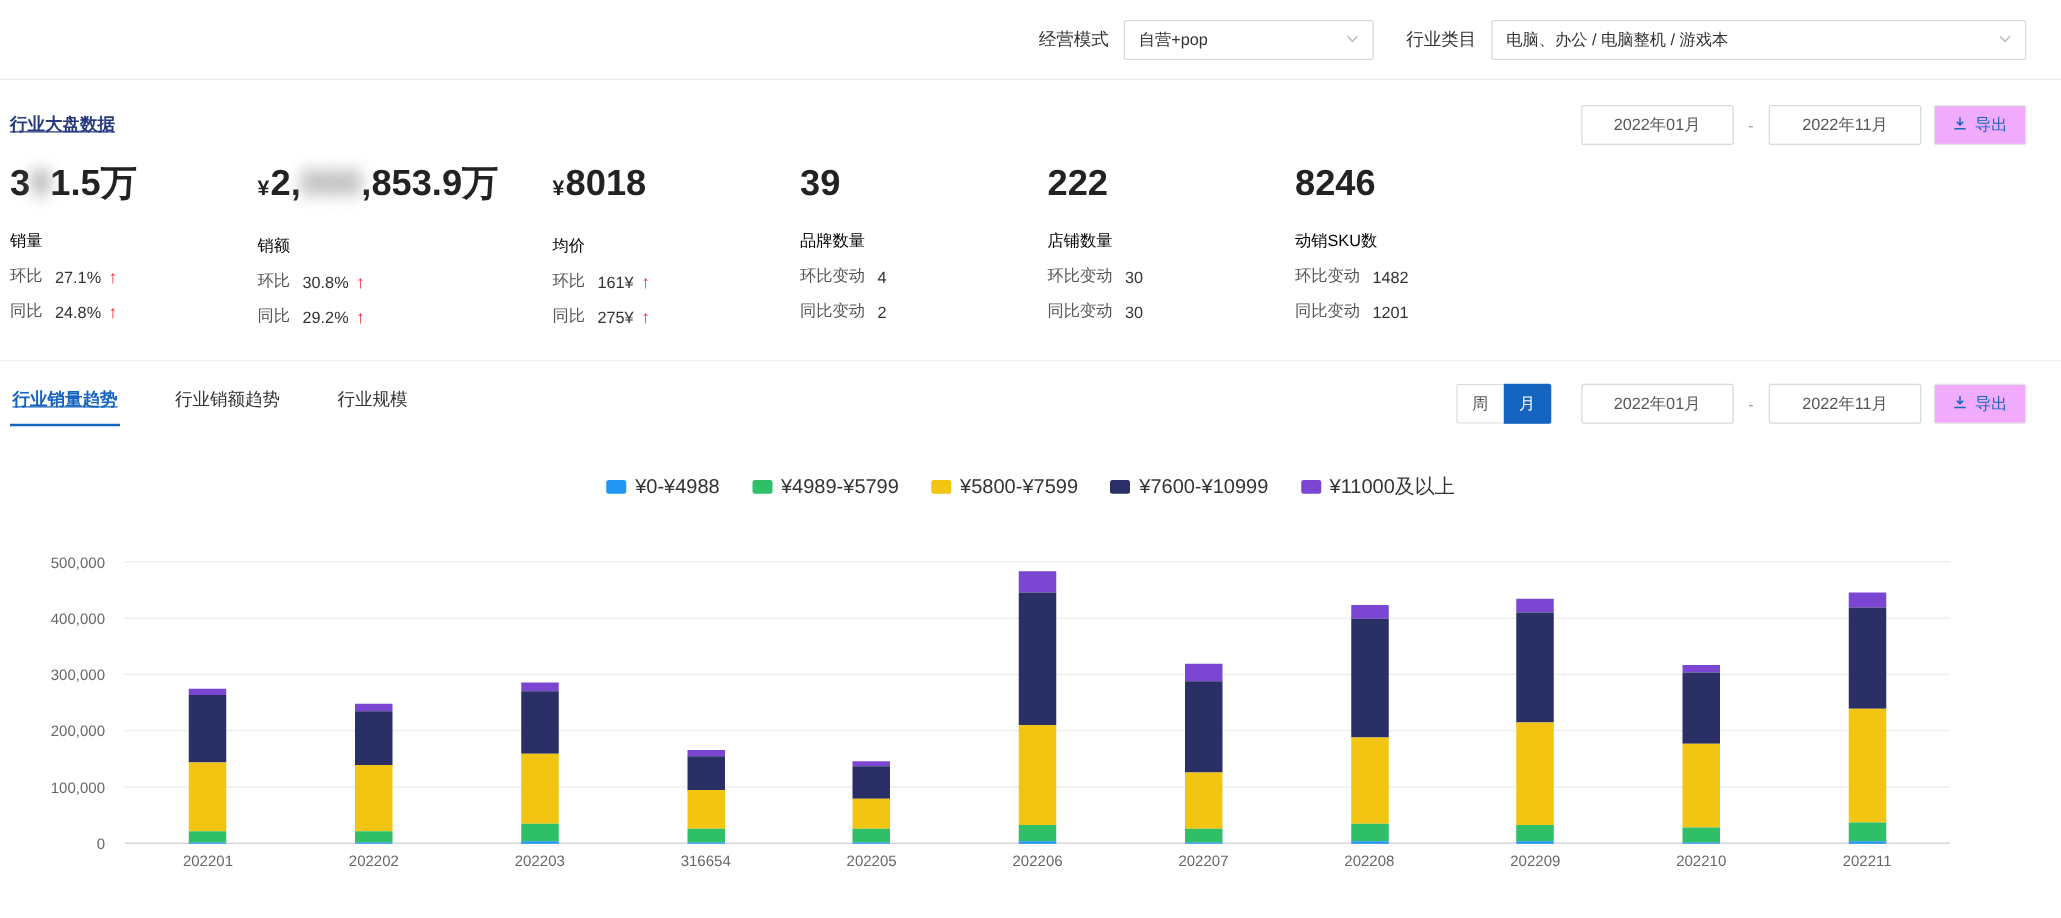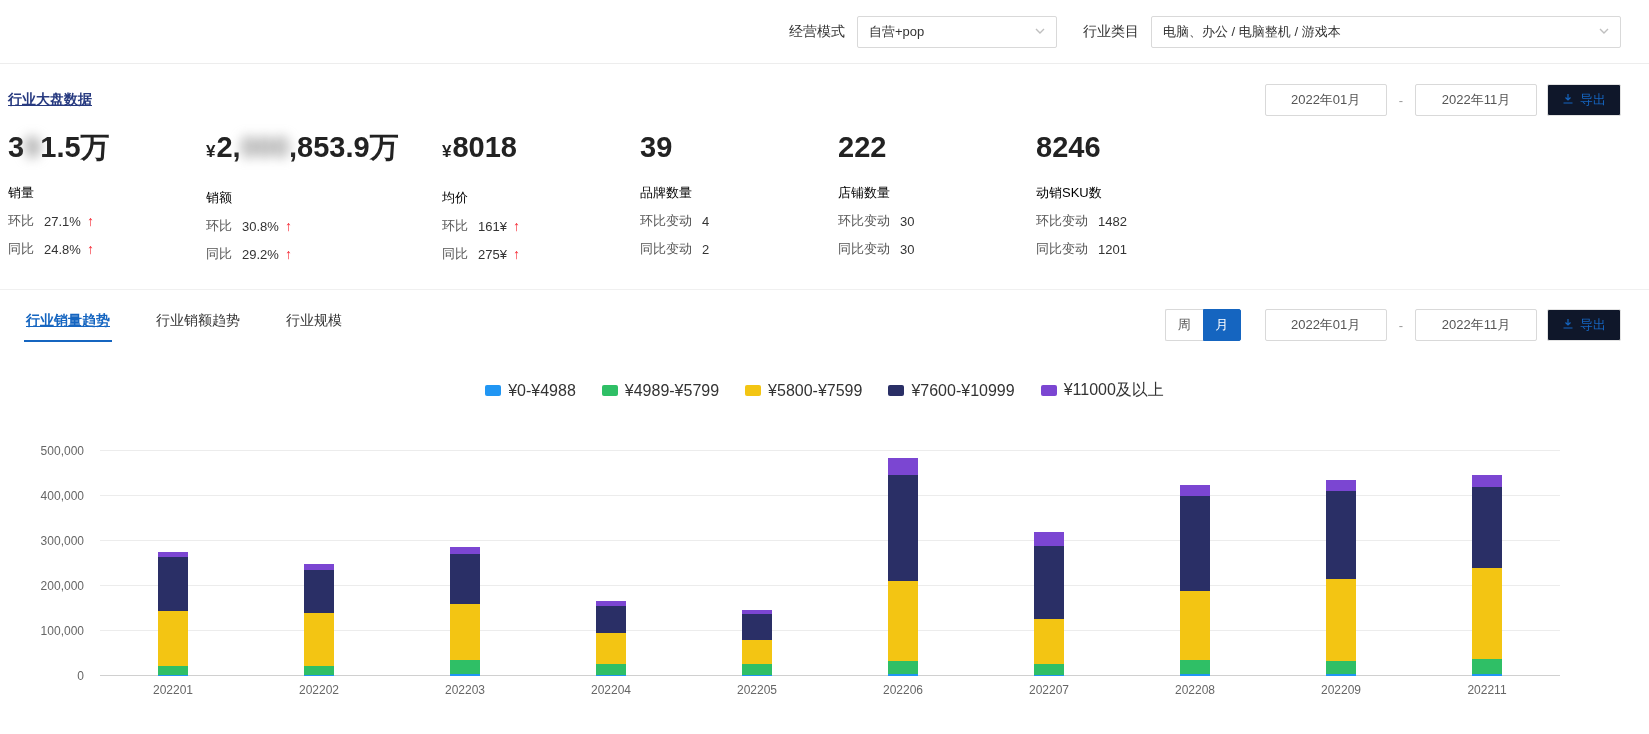--- a/index.html
+++ b/index.html
@@ -5,47 +5,47 @@
   * { margin:0; padding:0; box-sizing:border-box; }
   html,body { background:#fff; }
   body { font-family:"Liberation Sans","DejaVu Sans",sans-serif; color:#333; }
   .page { width:1649px; height:734px; background:#fff; position:relative; overflow:hidden; }
 
   
   .topbar { height:64px; border-bottom:1px solid #ededed; display:flex; align-items:center; justify-content:flex-end; padding-right:28px; }
   .filter-label { font-size:14px; color:#333; margin-right:12px; }
   .select { height:32px; border:1px solid #d9d9d9; border-radius:2px; background:#fff; display:flex; align-items:center; justify-content:space-between; padding:0 11px; font-size:13px; color:#333; cursor:pointer; }
   .select.mode { width:200px; margin-right:26px; }
-  .select.cat { width:470px; }
+  .select.cat { width:428px; }
   .chev svg { display:block; }
 
   
   .sec-head { display:flex; align-items:center; justify-content:space-between; padding:20px 28px 0 8px; }
   .sec-title { font-size:14px; font-weight:bold; color:#273a80; text-decoration:underline; }
   .head-right { display:flex; align-items:center; gap:10px; }
   .date-box { width:122px; height:32px; border:1px solid #d9d9d9; border-radius:2px; display:flex; align-items:center; justify-content:center; font-size:13px; color:#555; background:#fff; cursor:pointer; }
   .date-sep { color:#999; font-size:13px; padding:0 2px; }
-  .export-btn { height:32px; border:1px solid #e3e3e3; border-radius:2px; background:#0f172a; display:flex; align-items:center; gap:6px; padding:0 14px; font-size:13px; color:#1565c0; cursor:pointer; }
+  .export-btn { height:32px; border:1px solid #e3e3e3; border-radius:2px; background:#f0abfc; display:flex; align-items:center; gap:6px; padding:0 14px; font-size:13px; color:#1565c0; cursor:pointer; }
 
   
   .kpi-cards { display:flex; padding:14px 2px 26px 8px; }
   .kpi-card { margin-right:40px; min-width:158px; }
   .kpi-card:nth-child(2){ min-width:196px; }
   .kpi-value { font-size:29px; font-weight:600; color:#222; line-height:34px; white-space:nowrap; }
   .kpi-value .yen { font-size:17px; font-weight:600; margin-right:1px; }
   .kpi-value .blur { filter:blur(6px); color:#8a8a8a; user-select:none; }
   .kpi-label { font-size:13px; color:#000000; margin-top:20px; }
   .kpi-row { font-size:13px; color:#333; margin-top:10px; display:flex; align-items:center; }
   .kr-label { color:#555; margin-right:10px; }
   .kr-value { color:#333; }
   .kr-arrow { color:#f5222d; margin-left:6px; font-size:14px; }
 
   
   .trend-sec { border-top:1px solid #f0f0f0; }
-  .trend-head { display:flex; align-items:center; justify-content:space-between; padding:18px 28px 0 24px; }
+  .trend-head { display:flex; align-items:flex-start; justify-content:space-between; padding:18px 28px 0 8px; }
   .tabs { display:flex; gap:42px; }
   .tab { font-size:14px; color:#333; padding:4px 2px 10px 2px; cursor:pointer; border-bottom:2px solid transparent; }
   .tab.active { color:#1565c0; font-weight:bold; border-bottom-color:#1565c0; text-decoration:underline; }
   .toggle { display:flex; margin-right:14px; }
   .toggle-btn { width:38px; height:32px; border:1px solid #d9d9d9; background:#fff; display:flex; align-items:center; justify-content:center; font-size:13px; color:#555; cursor:pointer; }
   .toggle-btn:first-child { border-radius:2px 0 0 2px; border-right:none; }
   .toggle-btn:last-child { border-radius:0 2px 2px 0; }
   .toggle-btn.active { background:#1565c0; border-color:#1565c0; color:#fff; }
 
   
@@ -289,21 +289,21 @@
             <div class="xtick">202203</div>
           </div>
           <div class="slot">
             <div class="bar">
               <div class="seg" style="height: 1px; background: rgb(33, 150, 243);"></div>
               <div class="seg" style="height: 11px; background: rgb(47, 191, 102);"></div>
               <div class="seg" style="height: 31px; background: rgb(243, 197, 19);"></div>
               <div class="seg" style="height: 27px; background: rgb(42, 47, 102);"></div>
               <div class="seg" style="height: 5px; background: rgb(123, 70, 210);"></div>
             </div>
-            <div class="xtick">202204</div>
+            <div class="xtick">316654</div>
           </div>
           <div class="slot">
             <div class="bar">
               <div class="seg" style="height: 1px; background: rgb(33, 150, 243);"></div>
               <div class="seg" style="height: 11px; background: rgb(47, 191, 102);"></div>
               <div class="seg" style="height: 24px; background: rgb(243, 197, 19);"></div>
               <div class="seg" style="height: 26px; background: rgb(42, 47, 102);"></div>
               <div class="seg" style="height: 4px; background: rgb(123, 70, 210);"></div>
             </div>
             <div class="xtick">202205</div>
@@ -343,20 +343,30 @@
               <div class="seg" style="height: 2px; background: rgb(33, 150, 243);"></div>
               <div class="seg" style="height: 13px; background: rgb(47, 191, 102);"></div>
               <div class="seg" style="height: 82px; background: rgb(243, 197, 19);"></div>
               <div class="seg" style="height: 88px; background: rgb(42, 47, 102);"></div>
               <div class="seg" style="height: 11px; background: rgb(123, 70, 210);"></div>
             </div>
             <div class="xtick">202209</div>
           </div>
           <div class="slot">
             <div class="bar">
+              <div class="seg" style="height: 1px; background: rgb(33, 150, 243);"></div>
+              <div class="seg" style="height: 12px; background: rgb(47, 191, 102);"></div>
+              <div class="seg" style="height: 67px; background: rgb(243, 197, 19);"></div>
+              <div class="seg" style="height: 57px; background: rgb(42, 47, 102);"></div>
+              <div class="seg" style="height: 6px; background: rgb(123, 70, 210);"></div>
+            </div>
+            <div class="xtick">202210</div>
+          </div>
+          <div class="slot">
+            <div class="bar">
               <div class="seg" style="height: 2px; background: rgb(33, 150, 243);"></div>
               <div class="seg" style="height: 15px; background: rgb(47, 191, 102);"></div>
               <div class="seg" style="height: 91px; background: rgb(243, 197, 19);"></div>
               <div class="seg" style="height: 81px; background: rgb(42, 47, 102);"></div>
               <div class="seg" style="height: 12px; background: rgb(123, 70, 210);"></div>
             </div>
             <div class="xtick">202211</div>
           </div>
         </div>
     </div>

